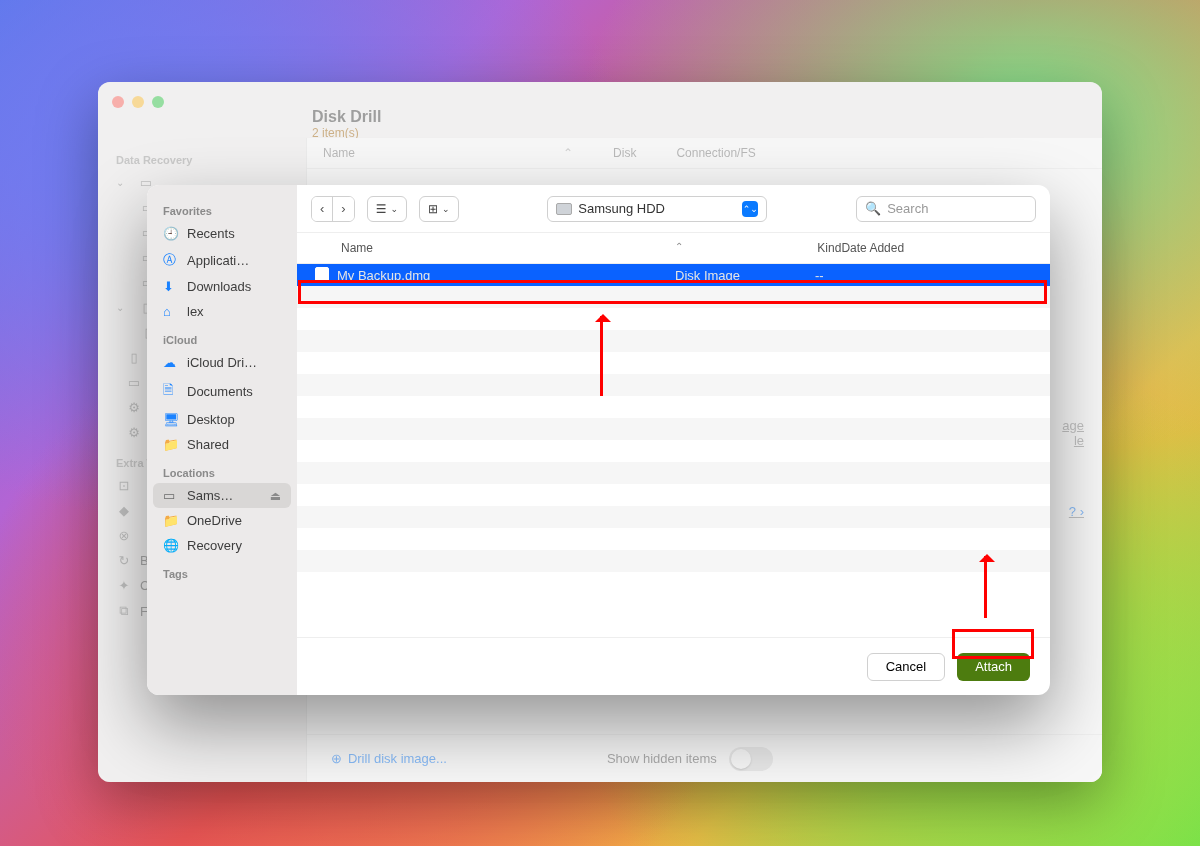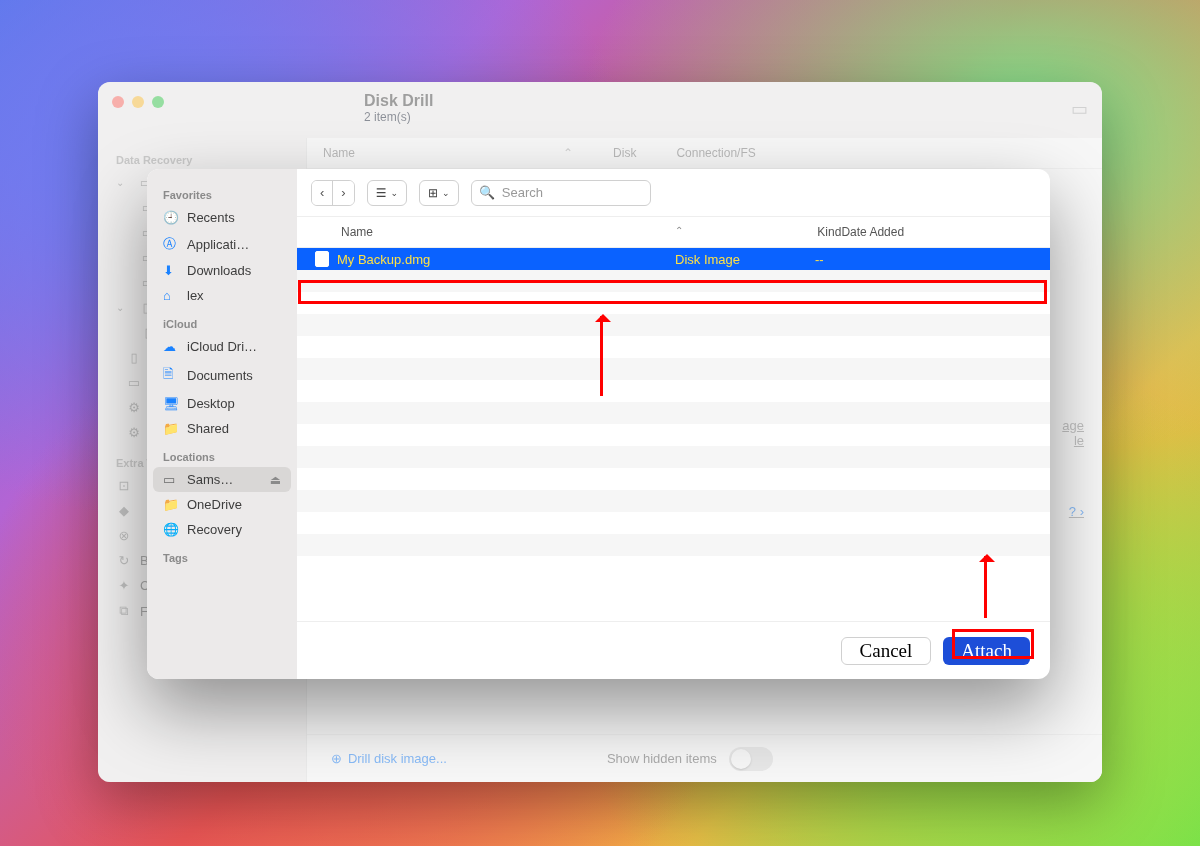--- a/index.html
+++ b/index.html
@@ -7,29 +7,29 @@
 .wallpaper { position: absolute; inset: 0; background:
   radial-gradient(ellipse 900px 700px at 15% 20%, #6b7ff5 0%, transparent 50%),
   radial-gradient(ellipse 800px 600px at 85% 15%, #7de88f 0%, transparent 55%),
   radial-gradient(ellipse 700px 600px at 30% 75%, #f05555 0%, transparent 55%),
   radial-gradient(ellipse 700px 600px at 80% 80%, #8be94a 0%, transparent 55%),
   linear-gradient(135deg, #5d76e8 0%, #b364d4 25%, #e85555 50%, #f5b545 75%, #78e048 100%);
 }
 
 
 .app-window { position: absolute; left: 98px; top: 82px; width: 1004px; height: 700px; background: #f2f0ef; border-radius: 12px; box-shadow: 0 20px 60px rgba(0,0,0,0.35); overflow: hidden; }
-.app-titlebar { display: flex; align-items: flex-start; height: 56px; padding: 10px 14px; }
+.app-titlebar { display: flex; align-items: flex-start; height: 56px; padding: 10px 14px; flex-direction: column; }
 .traffic { display: flex; gap: 8px; margin-top: 4px; }
 .dot { width: 12px; height: 12px; border-radius: 50%; }
 .dot.red { background: #ff5f57; }
 .dot.yel { background: #febc2e; }
 .dot.grn { background: #28c840; }
 .app-title-block { margin-left: 200px; }
 .app-title { font-size: 16px; font-weight: 600; color: #3a3a3a; }
-.app-sub { font-size: 12px; color: #0f172a; }
+.app-sub { font-size: 12px; color: #a16207; }
 .book-icon { margin-left: auto; color: #aaa; font-size: 18px; margin-top: 6px; }
 
 .app-sidebar { position: absolute; left: 0; top: 56px; width: 208px; bottom: 0; padding: 8px 8px; font-size: 13px; color: #555; }
 .sb-section { font-size: 11px; color: #999; font-weight: 600; padding: 8px 10px 4px; }
 .sb-item { display:flex; align-items:center; gap:8px; padding: 5px 10px; border-radius: 6px; color:#555; }
 .sb-icon { width:16px; text-align:center; color:#888; }
 .chev { width:14px; color:#888; font-size:10px; }
 
 .app-main { position: absolute; left: 208px; top: 56px; right: 0; bottom: 0; background: #fff; border-left:1px solid #e5e5e5; }
 .col-header { display:flex; padding: 8px 16px; font-size: 12px; color: #777; border-bottom:1px solid #eee; gap: 40px;}
@@ -37,21 +37,21 @@
 .bottom-bar { position:absolute; left:0; right:0; bottom:0; height:48px; display:flex; align-items:center; padding: 0 24px; border-top:1px solid #eee; font-size:13px; }
 .attach-link { color:#0a7aff; display:flex; align-items:center; gap:6px; }
 .toggle { width: 44px; height: 24px; background:#ddd; border-radius: 12px; position:relative; margin-left:12px;}
 .toggle::after { content:""; position:absolute; left:2px; top:2px; width:20px; height:20px; background:#fff; border-radius:50%; box-shadow:0 1px 2px rgba(0,0,0,0.3);}
 .extra-label { font-size:11px; color:#999; font-weight:600; padding: 12px 10px 4px; }
 
 
 .sheet-dim {position:absolute; inset:0; background:rgba(240,240,240,0.55);}
 
 
-.dialog { position: absolute; left: 147px; top: 169px; width: 903px; height: 510px; background:#fff; border-radius:12px; box-shadow: 0 30px 70px rgba(0,0,0,0.4); display:flex; overflow:hidden;}
+.dialog { position: absolute; left: 147px; top: 185px; width: 903px; height: 510px; background:#fff; border-radius:12px; box-shadow: 0 30px 70px rgba(0,0,0,0.4); display:flex; overflow:hidden;}
 .dlg-sidebar { width: 150px; background:#eceaea; padding: 10px 6px; font-size: 13px; }
 .dlg-sec { font-size: 11px; color:#8a8a8a; font-weight:600; padding: 10px 10px 4px;}
 .dlg-item { display:flex; align-items:center; gap:8px; padding: 5px 10px; border-radius:6px; color:#3d3d3d;}
 .dlg-item.sel { background:#d9d7d6; }
 .dlg-item .ic { width:16px; color:#1a82ff; }
 .dlg-item .ic.gray { color:#6b6b6b; }
 .eject { margin-left:auto; color:#8a8a8a; font-size:12px;}
 .dlg-main { flex:1; display:flex; flex-direction:column; }
 .dlg-toolbar { height:48px; display:flex; align-items:center; padding: 0 14px; gap:12px; border-bottom:1px solid #eee;}
 .seg { display:flex; border:1px solid #d0d0d0; border-radius:6px; overflow:hidden; height:26px; }
@@ -63,28 +63,28 @@
 .loc-popup .caret { margin-left:auto; width:16px; height:16px; background:#0a7aff; border-radius:4px; color:#fff; display:flex; align-items:center; justify-content:center; font-size:9px;}
 .search { width:180px; height:26px; border:1px solid #d0d0d0; border-radius:6px; display:flex; align-items:center; padding:0 8px; color:#999; font-size:13px; gap:6px;}
 .dlg-cols { display:flex; padding: 8px 18px; font-size:12px; color:#555; border-bottom:1px solid #eee;}
 .col-name { flex: 0 0 360px; padding-left:26px;}
 .col-kind { flex: 0 0 140px; text-align: right;}
 .col-date { flex:1;}
 .sort-ind { margin-left:auto; margin-right:18px; color:#888; font-size:10px;}
 .file-list { flex:1; overflow:hidden; position:relative;}
 .row { display:flex; align-items:center; height:22px; font-size:13px; padding: 0 18px;}
 .row:nth-child(even){ background:#f6f6f6; }
-.row.sel { background:#0a62ff; color:#fde047;}
+.row.sel { background:#0a62ff; color:#e5e5e5;}
 .row .fname { flex:0 0 360px; display:flex; align-items:center; gap:8px;}
 .row .fkind { flex:0 0 140px;}
 .file-icon { width:14px; height:16px; background:#fff; border:1px solid #ccc; border-radius:2px; position:relative;}
 .row.sel .file-icon{ border-color:#fff;}
 .dlg-footer { height:58px; display:flex; align-items:center; justify-content:flex-end; padding: 0 20px; gap:12px; border-top:1px solid #eee;}
-.btn { height:28px; padding: 0 18px; border-radius:6px; font-size:19px; border:1px solid #d0d0d0; background:#fff;font-family:Liberation Serif, serif;}
-.btn.primary { background:#1d4ed8; color:#fff; border:none;}
+.btn { height:28px; padding: 0 18px; border-radius:6px; font-size:13px; border:1px solid #d0d0d0; background:#fff;}
+.btn.primary { background:#4d7c0f; color:#fff; border:none;}
 
 
 .redbox { position:absolute; border:3px solid #ff0000; pointer-events:none;}
 .arrow { position:absolute; background:#ff0000; pointer-events:none;}
 .arrow::before { content:""; position:absolute; left:-5px; top:-10px; border:8px solid transparent; border-bottom-color:#ff0000;}
 </style>
 </head>
 <body>
 
 <div class="wallpaper"></div>
@@ -253,20 +253,25 @@
         <button>›</button>
       </div>
       <div class="view-btn">
           <span>☰</span>
           <span style="font-size:9px">⌄</span>
         </div>
       <div class="view-btn">
           <span>⊞</span>
           <span style="font-size:9px">⌄</span>
         </div>
+      <div class="loc-popup">
+        <span class="hdd"></span>
+        <span>Samsung HDD</span>
+        <span class="caret">⌃⌄</span>
+      </div>
       <div class="search">
         <span>🔍</span>
         <span>Search</span>
       </div>
     </div>
 
     <div class="dlg-cols">
       <div class="col-name"><span>Name</span></div>
       <span class="sort-ind">⌃</span>
       <div class="col-kind">Kind</div>

